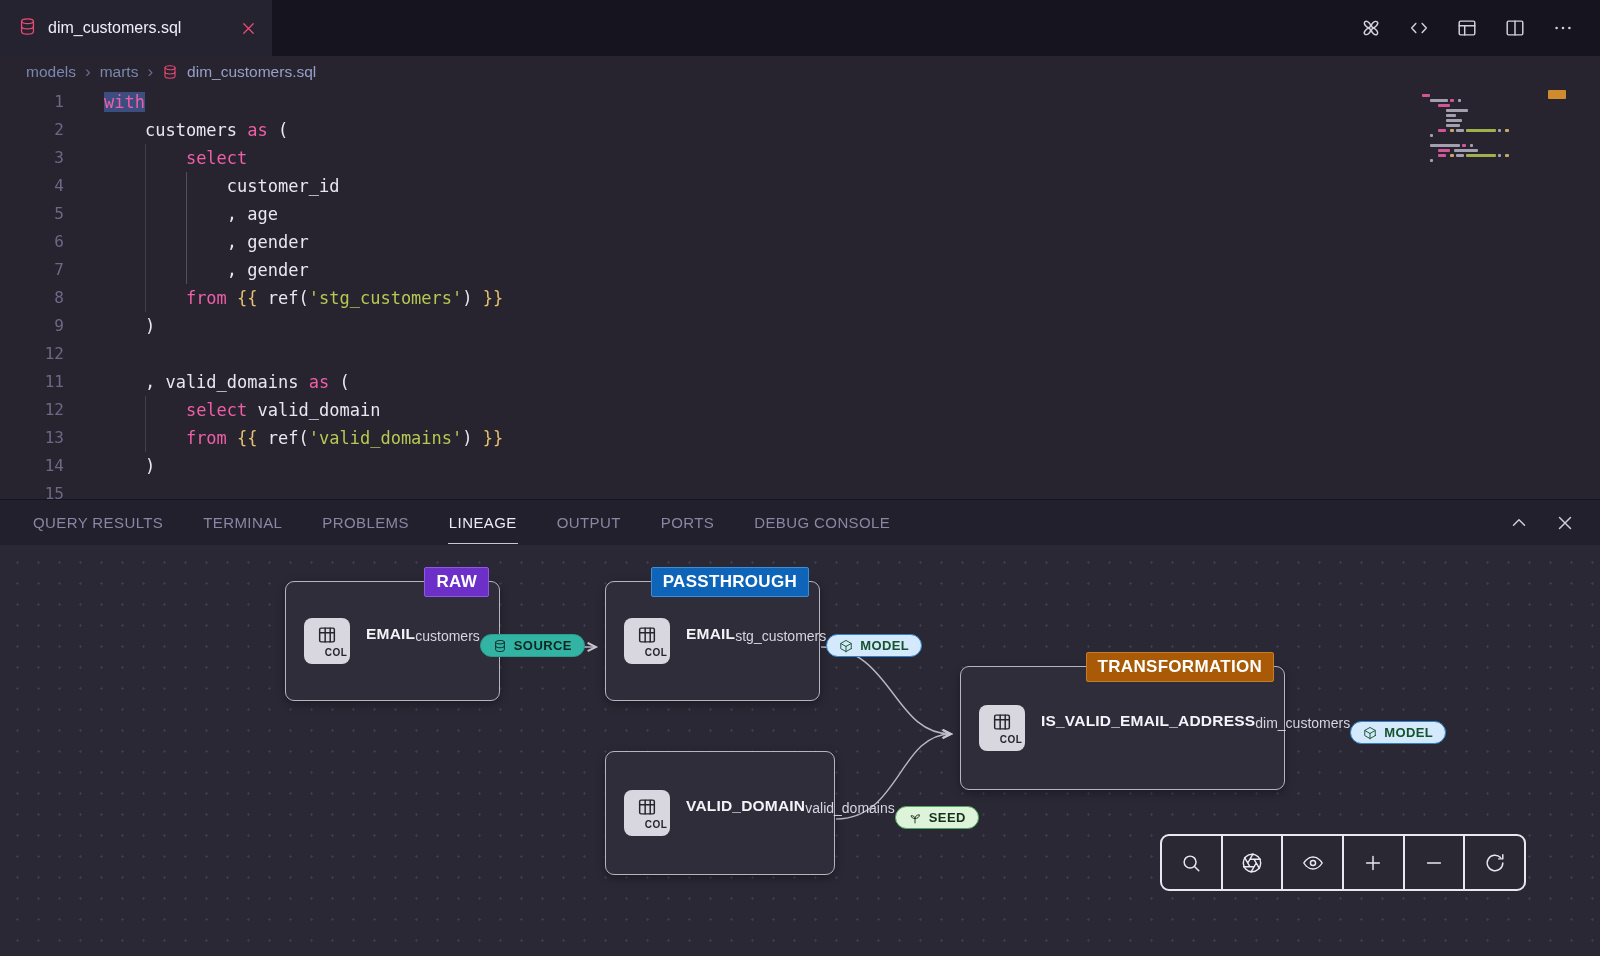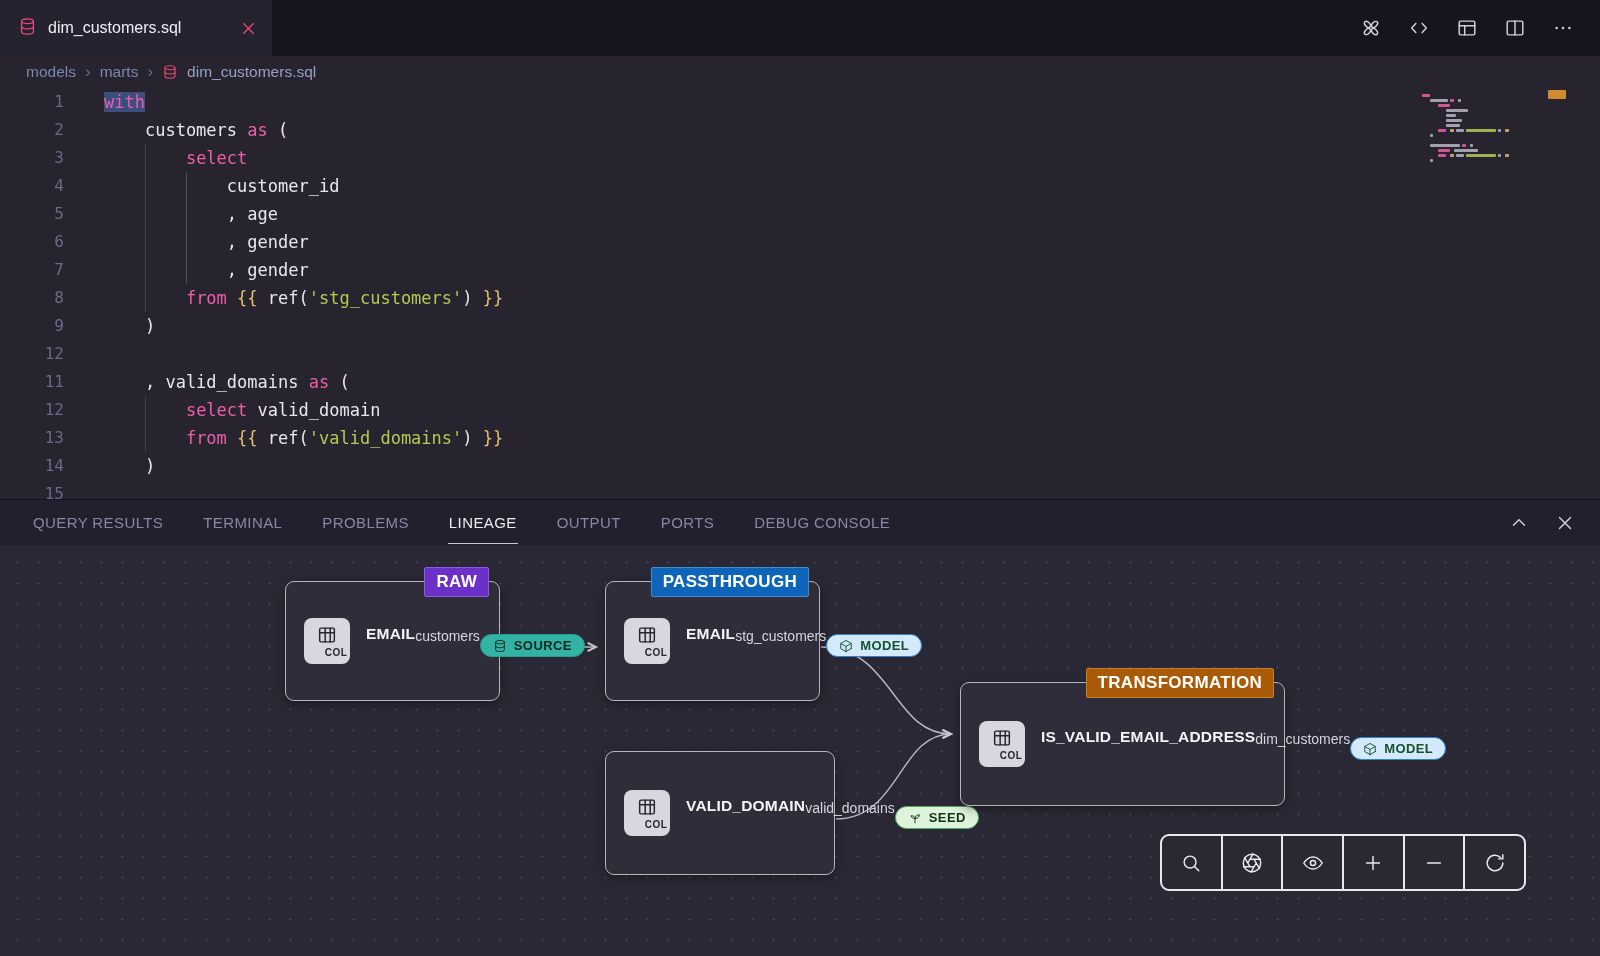--- a/index.html
+++ b/index.html
@@ -483,21 +483,21 @@
               <svg viewBox="0 0 24 24" fill="none" stroke="currentColor" stroke-width="1.6" stroke-linecap="round" stroke-linejoin="round">
                 <path d="M12 20.5v-7.5"></path>
                 <path d="M12 13c0-4.2 3.2-6.5 7.5-6.5 0 4.2-3.2 6.5-7.5 6.5z"></path>
                 <path d="M12 13c0-3.2-2.6-5-6.5-5 0 3.2 2.6 5 6.5 5z"></path>
               </svg>
             </span>
             <span>SEED</span>
           </span>
         </div>
       </div>
-      <div class="node" style="left: 960px; top: 137px; width: 325px; height: 124px;">
+      <div class="node" style="left: 960px; top: 121px; width: 325px; height: 124px;">
         <span class="tag tag-transformation">TRANSFORMATION</span>
         <span class="colbox">
           <span class="icon">
             <svg viewBox="0 0 24 24" fill="none" stroke="currentColor" stroke-width="1.6" stroke-linecap="round" stroke-linejoin="round">
               <rect x="4" y="4.5" width="16" height="15" rx="1.5"></rect>
               <path d="M4 9.5h16M10 4.5v15M15.5 4.5v15"></path>
             </svg>
           </span>
           <span class="collabel">COL</span>
         </span>

